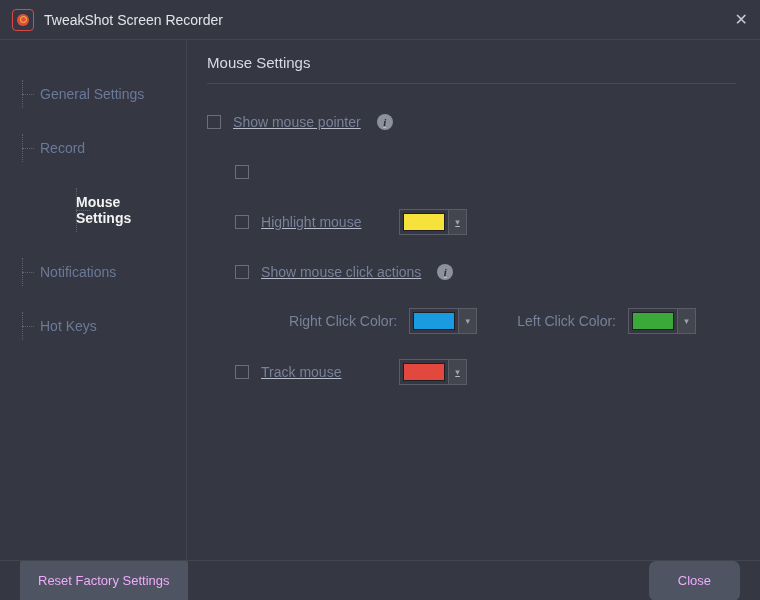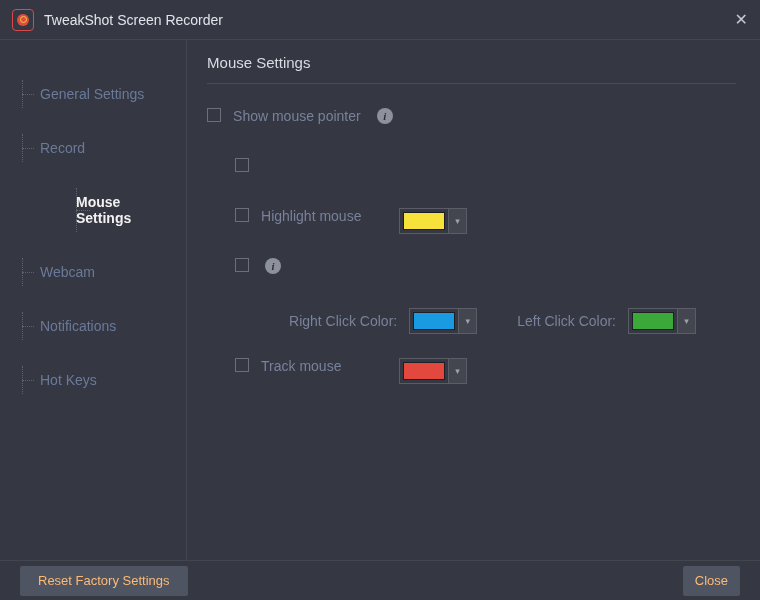--- a/index.html
+++ b/index.html
@@ -81,23 +81,24 @@
     }
     .main-title {
       color: #d8dbe2;
       font-size: 15px;
       padding-bottom: 12px;
       border-bottom: 1px solid #4a4c55;
       margin-bottom: 24px;
     }
     .opt-row {
       display: flex;
-      align-items: flex-start;
+      align-items: center;
       margin-bottom: 22px;
       min-height: 28px;
+      text-decoration: underline;
     }
     .opt-row.indent { padding-left: 28px; }
     .cb {
       width: 14px; height: 14px;
       border: 1.5px solid #6a6e7b;
       margin-right: 12px;
       cursor: pointer;
       flex-shrink: 0;
     }
     .opt-label { color: #78829a; margin-right: 12px; white-space: nowrap; }
@@ -136,49 +137,48 @@
     .footer {
       height: 40px;
       border-top: 1px solid #44464f;
       display: flex;
       align-items: center;
       padding: 0 20px;
       background:#353742;
     }
     .btn {
       background: #4e5461;
-      color: #fdba74;
+      color: #f0abfc;
       border: none;
-      height: 30px;
+      height: 40px;
       padding: 0 18px;
       font-size: 13px;
       cursor: pointer;
       border-radius: 2px;
     }
-    .btn.close-btn { margin-left: auto; padding: 0 12px; }
+    .btn.close-btn { margin-left: auto; padding: 0 29px; border-radius: 7px; }
   </style>
 </head>
 <body>
 
 <div class="titlebar">
   <div class="app-icon">
     <div class="app-icon-inner"></div>
   </div>
   <div class="app-title">TweakShot Screen Recorder</div>
   <div class="close-x">✕</div>
 </div>
 
 <div class="content">
   <div class="sidebar">
     <div class="tree-item">General Settings</div>
     <div class="tree-item">Record</div>
     <div class="tree-sub">
       <div class="tree-item sel">Mouse Settings</div>
     </div>
-    <div class="tree-item">Webcam</div>
     <div class="tree-item">Notifications</div>
     <div class="tree-item">Hot Keys</div>
   </div>
 
   <div class="main">
     <div class="main-title">Mouse Settings</div>
 
     <div class="opt-row">
       <div class="cb"></div>
       <span class="opt-label">Show mouse pointer</span>
@@ -193,20 +193,21 @@
       <div class="cb"></div>
       <span class="opt-label" style="width:126px">Highlight mouse</span>
       <div class="color-pick">
         <div class="swatch" style="background:#f6e23a"></div>
         <div class="dropdown-arrow">▾</div>
       </div>
     </div>
 
     <div class="opt-row indent">
       <div class="cb"></div>
+      <span class="opt-label">Show mouse click actions</span>
       <span class="info-icon">i</span>
     </div>
 
     <div class="color-row">
       <div class="color-group">
         <span class="color-lab">Right Click Color:</span>
         <div class="color-pick">
           <div class="swatch" style="background:#1a9ae0"></div>
           <div class="dropdown-arrow">▾</div>
         </div>

